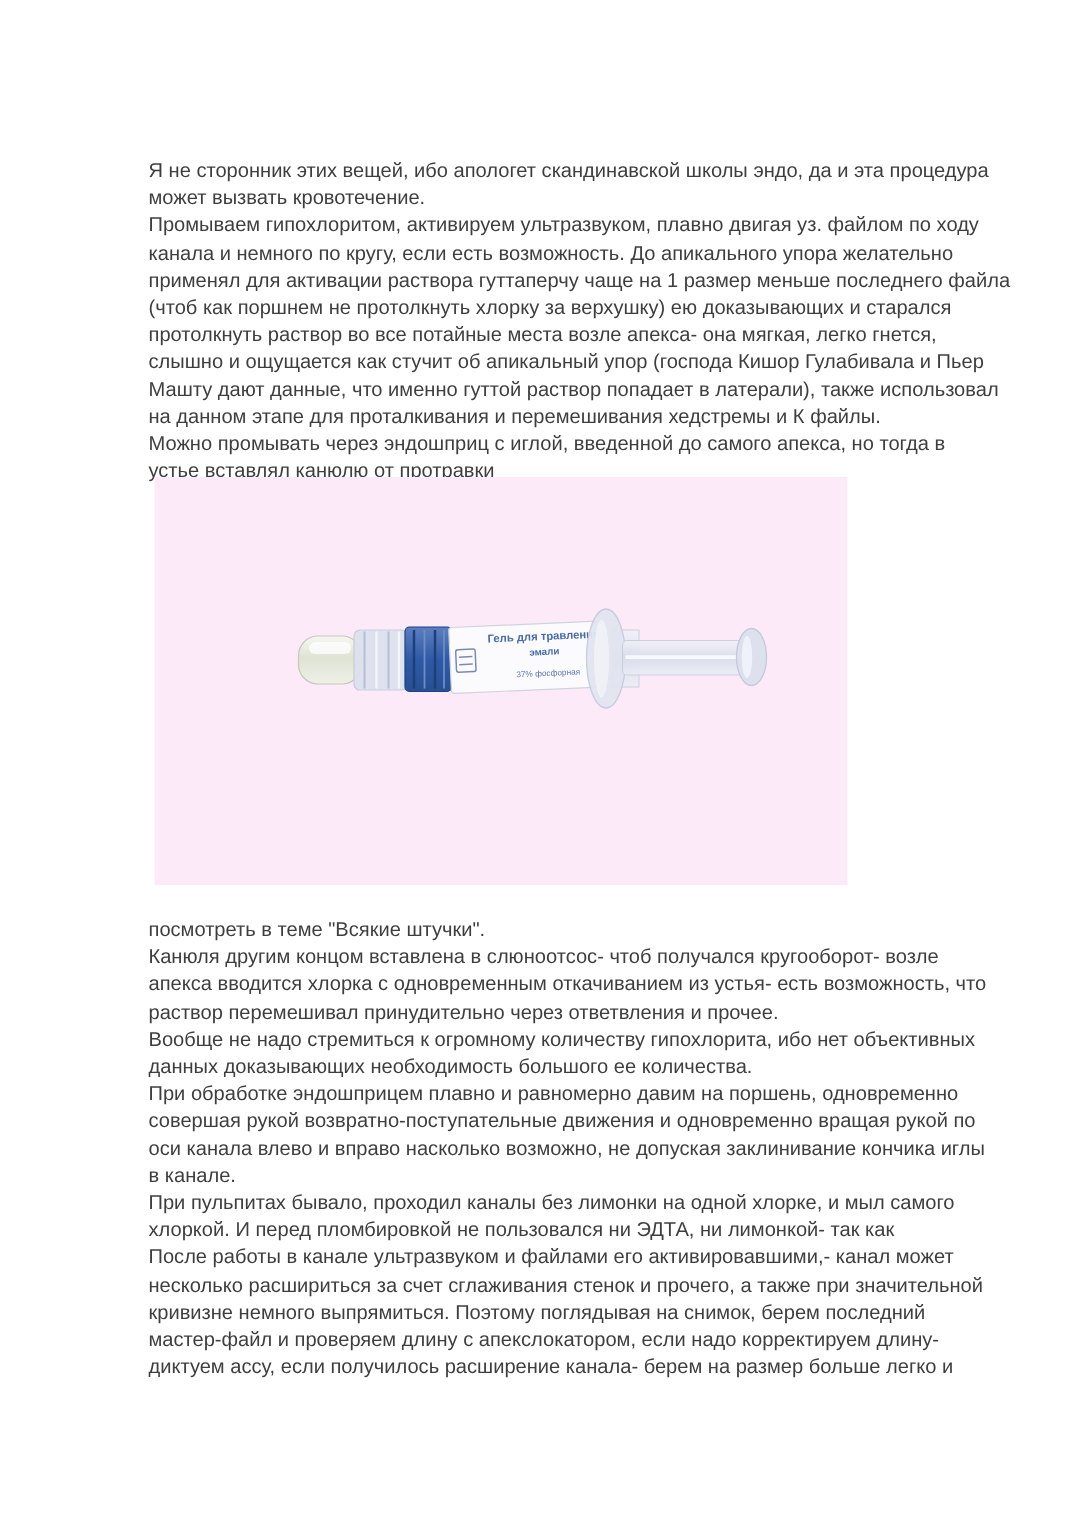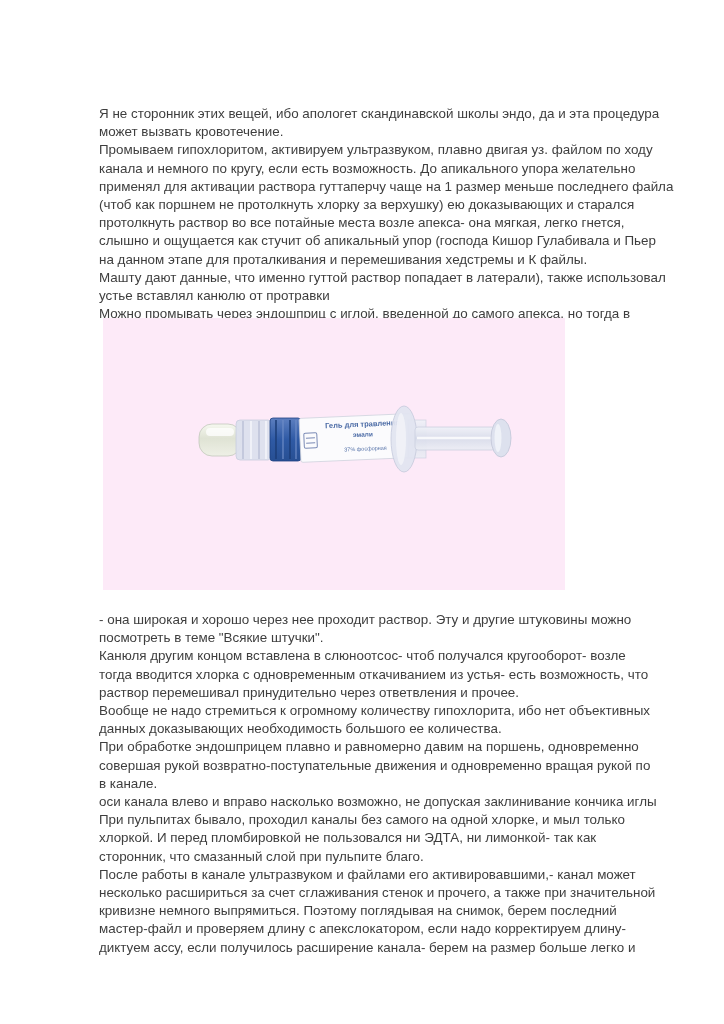--- a/index.html
+++ b/index.html
@@ -38,24 +38,24 @@
 
   <div class="text-block top">
       <div class="tline">Я не сторонник этих вещей, ибо апологет скандинавской школы эндо, да и эта процедура</div>
       <div class="tline">может вызвать кровотечение.</div>
       <div class="tline">Промываем гипохлоритом, активируем ультразвуком, плавно двигая уз. файлом по ходу</div>
       <div class="tline">канала и немного по кругу, если есть возможность. До апикального упора желательно</div>
       <div class="tline">применял для активации раствора гуттаперчу чаще на 1 размер меньше последнего файла</div>
       <div class="tline">(чтоб как поршнем не протолкнуть хлорку за верхушку) ею доказывающих и старался</div>
       <div class="tline">протолкнуть раствор во все потайные места возле апекса- она мягкая, легко гнется,</div>
       <div class="tline">слышно и ощущается как стучит об апикальный упор (господа Кишор Гулабивала и Пьер</div>
+      <div class="tline">Машту дают данные, что именно гуттой раствор попадает в латерали), также использовал</div>
       <div class="tline">на данном этапе для проталкивания и перемешивания хедстремы и К файлы.</div>
-      <div class="tline">Машту дают данные, что именно гуттой раствор попадает в латерали), также использовал</div>
+      <div class="tline">Можно промывать через эндошприц с иглой, введенной до самого апекса, но тогда в</div>
       <div class="tline">устье вставлял канюлю от протравки</div>
-      <div class="tline">Можно промывать через эндошприц с иглой, введенной до самого апекса, но тогда в</div>
     </div>
 
   <div class="figure" style="background-color: rgb(253, 234, 248);">
     <svg viewBox="0 0 462 272">
       <defs>
         <linearGradient id="capGrad" x1="0" y1="0" x2="0" y2="1">
           <stop offset="0" stop-color="#f6f8f0"></stop>
           <stop offset="0.45" stop-color="#dfe3d4"></stop>
           <stop offset="1" stop-color="#eef0e6"></stop>
         </linearGradient>
@@ -117,34 +117,32 @@
       </g>
 
       <g>
         <ellipse cx="398" cy="120" rx="10" ry="19" fill="#dde1ee" stroke="#c5cada" stroke-width="0.9"></ellipse>
         <ellipse cx="395" cy="120" rx="3.5" ry="14" fill="#f2f4f9" opacity="0.85"></ellipse>
       </g>
     </svg>
   </div>
 
   <div class="text-block bottom">
-      <div class="tline">- она широкая и хорошо через нее проходит раствор. Эту и другие штуковины можно</div>
       <div class="tline">посмотреть в теме "Всякие штучки".</div>
       <div class="tline">Канюля другим концом вставлена в слюноотсос- чтоб получался кругооборот- возле</div>
-      <div class="tline">тогда вводится хлорка с одновременным откачиванием из устья- есть возможность, что</div>
+      <div class="tline">апекса вводится хлорка с одновременным откачиванием из устья- есть возможность, что</div>
       <div class="tline">раствор перемешивал принудительно через ответвления и прочее.</div>
       <div class="tline">Вообще не надо стремиться к огромному количеству гипохлорита, ибо нет объективных</div>
       <div class="tline">данных доказывающих необходимость большого ее количества.</div>
       <div class="tline">При обработке эндошприцем плавно и равномерно давим на поршень, одновременно</div>
       <div class="tline">совершая рукой возвратно-поступательные движения и одновременно вращая рукой по</div>
+      <div class="tline">оси канала влево и вправо насколько возможно, не допуская заклинивание кончика иглы</div>
       <div class="tline">в канале.</div>
-      <div class="tline">оси канала влево и вправо насколько возможно, не допуская заклинивание кончика иглы</div>
-      <div class="tline">При пульпитах бывало, проходил каналы без самого на одной хлорке, и мыл только</div>
+      <div class="tline">При пульпитах бывало, проходил каналы без лимонки на одной хлорке, и мыл самого</div>
       <div class="tline">хлоркой. И перед пломбировкой не пользовался ни ЭДТА, ни лимонкой- так как</div>
-      <div class="tline">сторонник, что смазанный слой при пульпите благо.</div>
       <div class="tline">После работы в канале ультразвуком и файлами его активировавшими,- канал может</div>
       <div class="tline">несколько расшириться за счет сглаживания стенок и прочего, а также при значительной</div>
       <div class="tline">кривизне немного выпрямиться. Поэтому поглядывая на снимок, берем последний</div>
       <div class="tline">мастер-файл и проверяем длину с апекслокатором, если надо корректируем длину-</div>
       <div class="tline">диктуем ассу, если получилось расширение канала- берем на размер больше легко и</div>
     </div>
 
 </div>
 
 </body></html>

